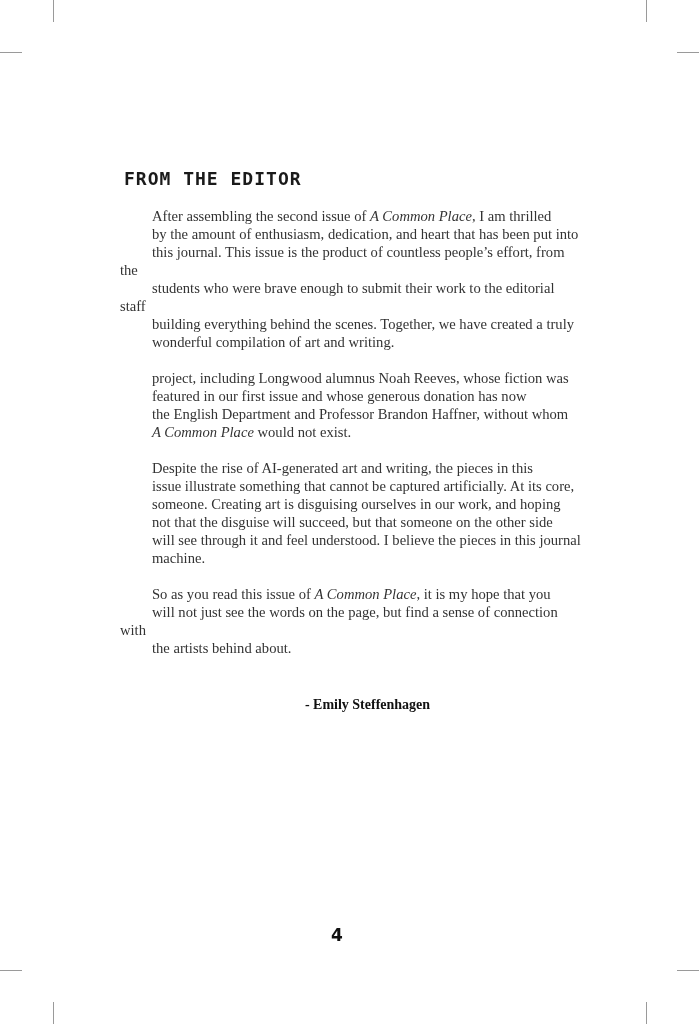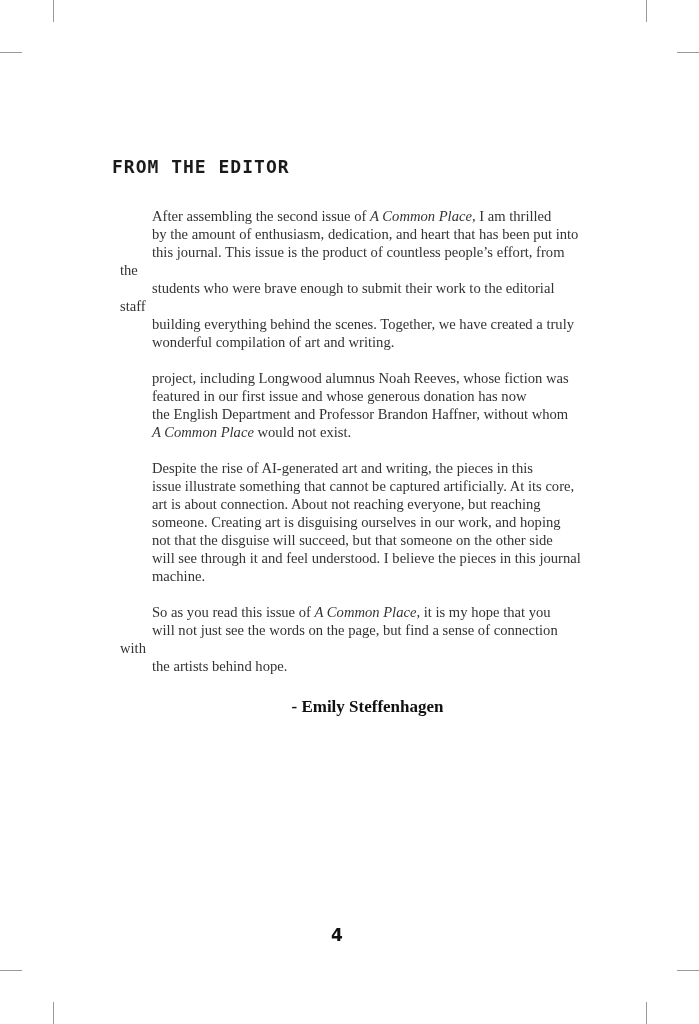--- a/index.html
+++ b/index.html
@@ -17,21 +17,21 @@
       position: absolute;
       background: #9a9a9a;
     }
     .crop.v { width: 1px; height: 22px; }
     .crop.h { height: 1px; width: 22px; }
 
     .heading {
       position: absolute;
       left: 108px;
       top: 152px;
-      margin: 4px;
+      margin: 16px;
       font-family: "DejaVu Sans Mono", monospace;
       font-weight: bold;
       font-size: 18px;
       letter-spacing: 1px;
       color: #1a1a1a;
       line-height: 22px;
     }
     .body-text {
       position: absolute;
       left: 120px;
@@ -49,21 +49,21 @@
     }
     .para em { font-style: italic; }
     .signature {
       position: absolute;
       left: 0;
       width: 699px;
       top: 697px;
       text-align: center;
       font-family: "Liberation Serif", serif;
       font-weight: bold;
-      font-size: 17px;
+      font-size: 14px;
       color: #111111;
       padding-left: 36px;
       box-sizing: border-box;
     }
     .page-number {
       position: absolute;
       left: 0;
       width: 674px;
       top: 925px;
       text-align: center;
@@ -99,28 +99,27 @@
     </p>
   <p class="para">
       <span class="line">project, including Longwood alumnus Noah Reeves, whose fiction was</span>
       <span class="line">featured in our first issue and whose generous donation has now</span>
       <span class="line">the English Department and Professor Brandon Haffner, without whom</span>
       <span class="line"><em>A Common Place</em> would not exist.</span>
     </p>
   <p class="para">
       <span class="line">Despite the rise of AI-generated art and writing, the pieces in this</span>
       <span class="line">issue illustrate something that cannot be captured artificially. At its core,</span>
-      <span class="line">art is about connection. About not reaching everyone, but reaching</span>
       <span class="line">someone. Creating art is disguising ourselves in our work, and hoping</span>
       <span class="line">not that the disguise will succeed, but that someone on the other side</span>
       <span class="line">will see through it and feel understood. I believe the pieces in this journal</span>
       <span class="line">machine.</span>
     </p>
   <p class="para">
       <span class="line">So as you read this issue of <em>A Common Place</em>, it is my hope that you</span>
       <span class="line">will not just see the words on the page, but find a sense of connection with</span>
-      <span class="line">the artists behind hope.</span>
+      <span class="line">the artists behind about.</span>
     </p>
 </div>
 
 <div class="signature">- Emily Steffenhagen</div>
 
 <div class="page-number">4</div>
 
 </body></html>

